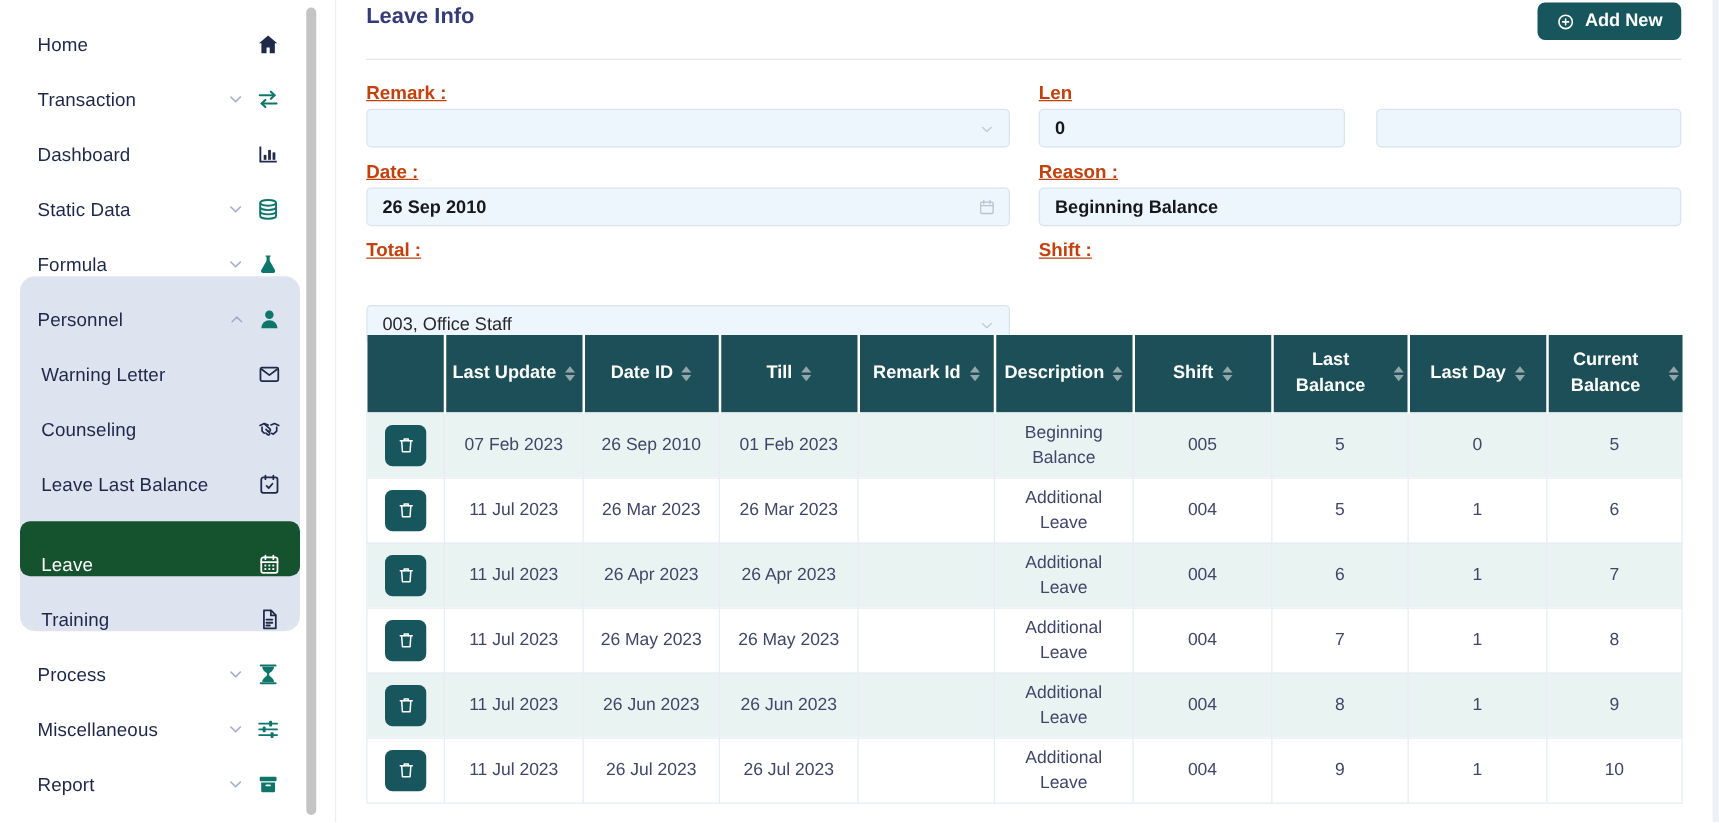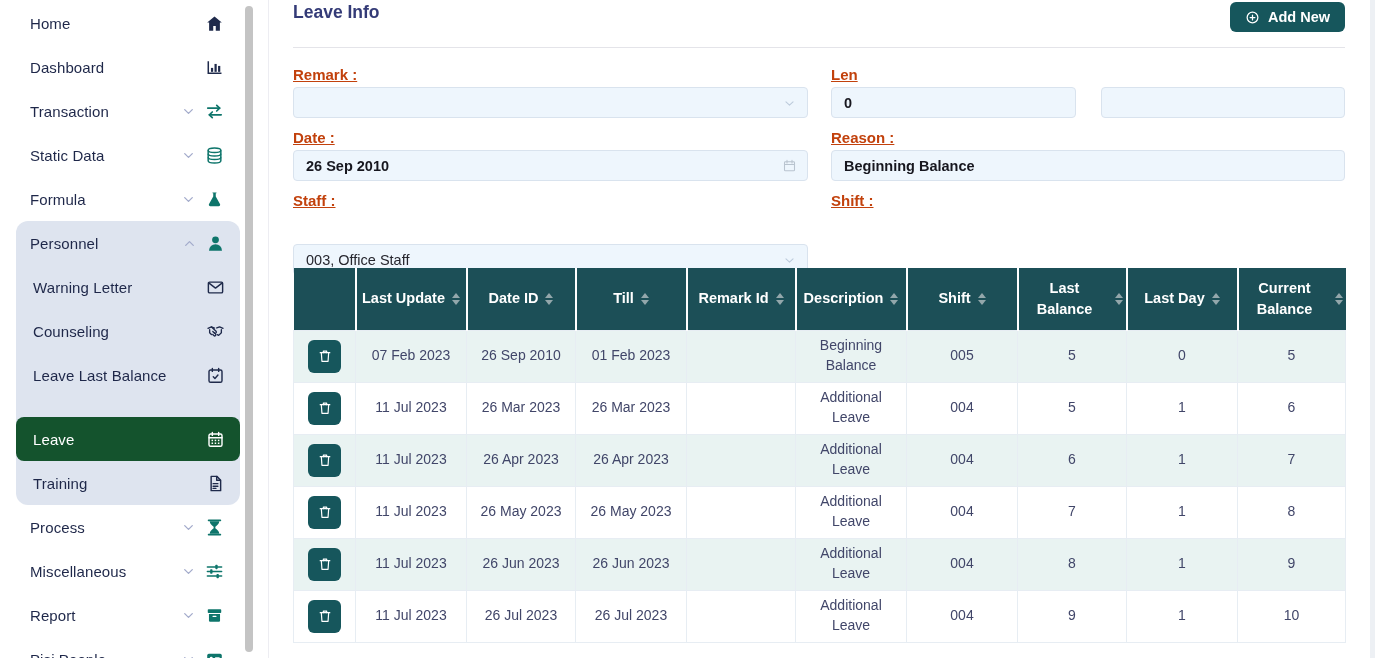--- a/index.html
+++ b/index.html
@@ -3,21 +3,21 @@
 <meta charset="utf-8">
 <style>
   * { margin:0; padding:0; box-sizing:border-box; }
   html,body { width:1375px; height:658px; background:#ffffff; overflow:hidden;
     font-family:"Liberation Sans", sans-serif; }
   .app { position:relative; width:1375px; height:658px; background:#fff; }
 
   
   .sidebar { position:absolute; left:0; top:0; width:268px; height:658px; background:#fff; }
   .nav { position:absolute; left:0; top:1px; width:240px; }
-  .nav-row { height:44px; display:flex; align-items:center; padding:0 16px 0 30px; cursor:pointer; }
+  .nav-row { height:44px; display:flex; align-items:flex-end; padding:0 16px 0 30px; cursor:pointer; }
   .nav-label { flex:1; font-size:15px; color:#1E2749; letter-spacing:.1px; }
   .nav-right { display:flex; align-items:center; gap:10px; }
   .chev { width:13px; height:13px; color:#A3ABCB; flex:none; }
   .ic { width:19px; height:19px; flex:none; }
   .ic-navy { color:#1F2A4B; }
   .ic-teal { color:#0E756B; }
   .nav-group { margin-left:16px; width:224px; background:#DEE4EF; border-radius:12px; }
   .nav-group .nav-row { padding:0 15px 0 14px; }
   .nav-group .nav-row.sub { padding-left:17px; }
   .nav-row.active { background:#14532d; border-radius:8px;margin-top:20px; }
@@ -81,42 +81,42 @@
       <div class="nav-row">
         <span class="nav-label">Home</span>
         <span class="nav-right">
           <svg class="ic ic-navy" viewBox="0 0 24 24" fill="currentColor">
               <path d="M12 3 2.8 10.8h2.4V21h5.2v-5.8h3.2V21h5.2V10.8h2.4z"></path>
             </svg>
         </span>
       </div>
 
       <div class="nav-row">
+        <span class="nav-label">Transaction</span>
+        <span class="nav-right">
+          <svg class="chev" viewBox="0 0 24 24" fill="none" stroke="currentColor" stroke-width="2.4" stroke-linecap="round" stroke-linejoin="round">
+              <path d="M5 8.5l7 7 7-7"></path>
+            </svg>
+          <svg class="ic ic-teal" viewBox="0 0 24 24" fill="none" stroke="currentColor" stroke-width="2.1" stroke-linecap="round" stroke-linejoin="round">
+              <path d="M3.5 7.8h15"></path>
+              <path d="M14.8 4.2l3.7 3.6-3.7 3.6"></path>
+              <path d="M20.5 16.2H5.5"></path>
+              <path d="M9.2 12.6l-3.7 3.6 3.7 3.6"></path>
+            </svg>
+        </span>
+      </div>
+
+      <div class="nav-row">
         <span class="nav-label">Dashboard</span>
         <span class="nav-right">
           <svg class="ic ic-navy" viewBox="0 0 24 24" fill="currentColor">
               <path d="M3.2 4h1.9v14.4h15.7v1.9H3.2z"></path>
               <rect x="7.5" y="12.5" width="2.8" height="5"></rect>
               <rect x="12" y="7.5" width="2.8" height="10"></rect>
               <rect x="16.5" y="10" width="2.8" height="7.5"></rect>
-            </svg>
-        </span>
-      </div>
-
-      <div class="nav-row">
-        <span class="nav-label">Transaction</span>
-        <span class="nav-right">
-          <svg class="chev" viewBox="0 0 24 24" fill="none" stroke="currentColor" stroke-width="2.4" stroke-linecap="round" stroke-linejoin="round">
-              <path d="M5 8.5l7 7 7-7"></path>
-            </svg>
-          <svg class="ic ic-teal" viewBox="0 0 24 24" fill="none" stroke="currentColor" stroke-width="2.1" stroke-linecap="round" stroke-linejoin="round">
-              <path d="M3.5 7.8h15"></path>
-              <path d="M14.8 4.2l3.7 3.6-3.7 3.6"></path>
-              <path d="M20.5 16.2H5.5"></path>
-              <path d="M9.2 12.6l-3.7 3.6 3.7 3.6"></path>
             </svg>
         </span>
       </div>
 
       <div class="nav-row">
         <span class="nav-label">Static Data</span>
         <span class="nav-right">
           <svg class="chev" viewBox="0 0 24 24" fill="none" stroke="currentColor" stroke-width="2.4" stroke-linecap="round" stroke-linejoin="round">
               <path d="M5 8.5l7 7 7-7"></path>
             </svg>
@@ -315,21 +315,21 @@
       <input class="f-field" style="position: relative; left: 0px; top: 0px;" value="26 Sep 2010">
       <svg class="cal-ic" viewBox="0 0 24 24" fill="none" stroke="currentColor" stroke-width="1.7" stroke-linecap="round">
           <rect x="4" y="6" width="16" height="14.5" rx="1.5"></rect>
           <path d="M8 3.8V8M16 3.8V8M4 10.5h16"></path>
         </svg>
     </div>
 
     <label class="f-label" style="left:538px; top:129px;">Reason :</label>
     <input class="f-field" style="left: 538px; top: 150px; width: 514px;" value="Beginning Balance">
 
-    <label class="f-label" style="left:0; top:192px;">Staff :</label>
+    <label class="f-label" style="left:0; top:192px;">Total :</label>
     <div class="f-field f-select" style="left:0; top:213px; width:515px;">
       <span>003, Office Staff</span>
       <svg class="sel-chev" viewBox="0 0 24 24" fill="none" stroke="currentColor" stroke-width="2" stroke-linecap="round" stroke-linejoin="round">
           <path d="M5.5 9l6.5 6 6.5-6"></path>
         </svg>
     </div>
 
     <label class="f-label" style="left:538px; top:192px;">Shift :</label>
     <div class="f-field f-select" style="left:538px; top:213px; width:514px;">
       <span>005, Night</span>

